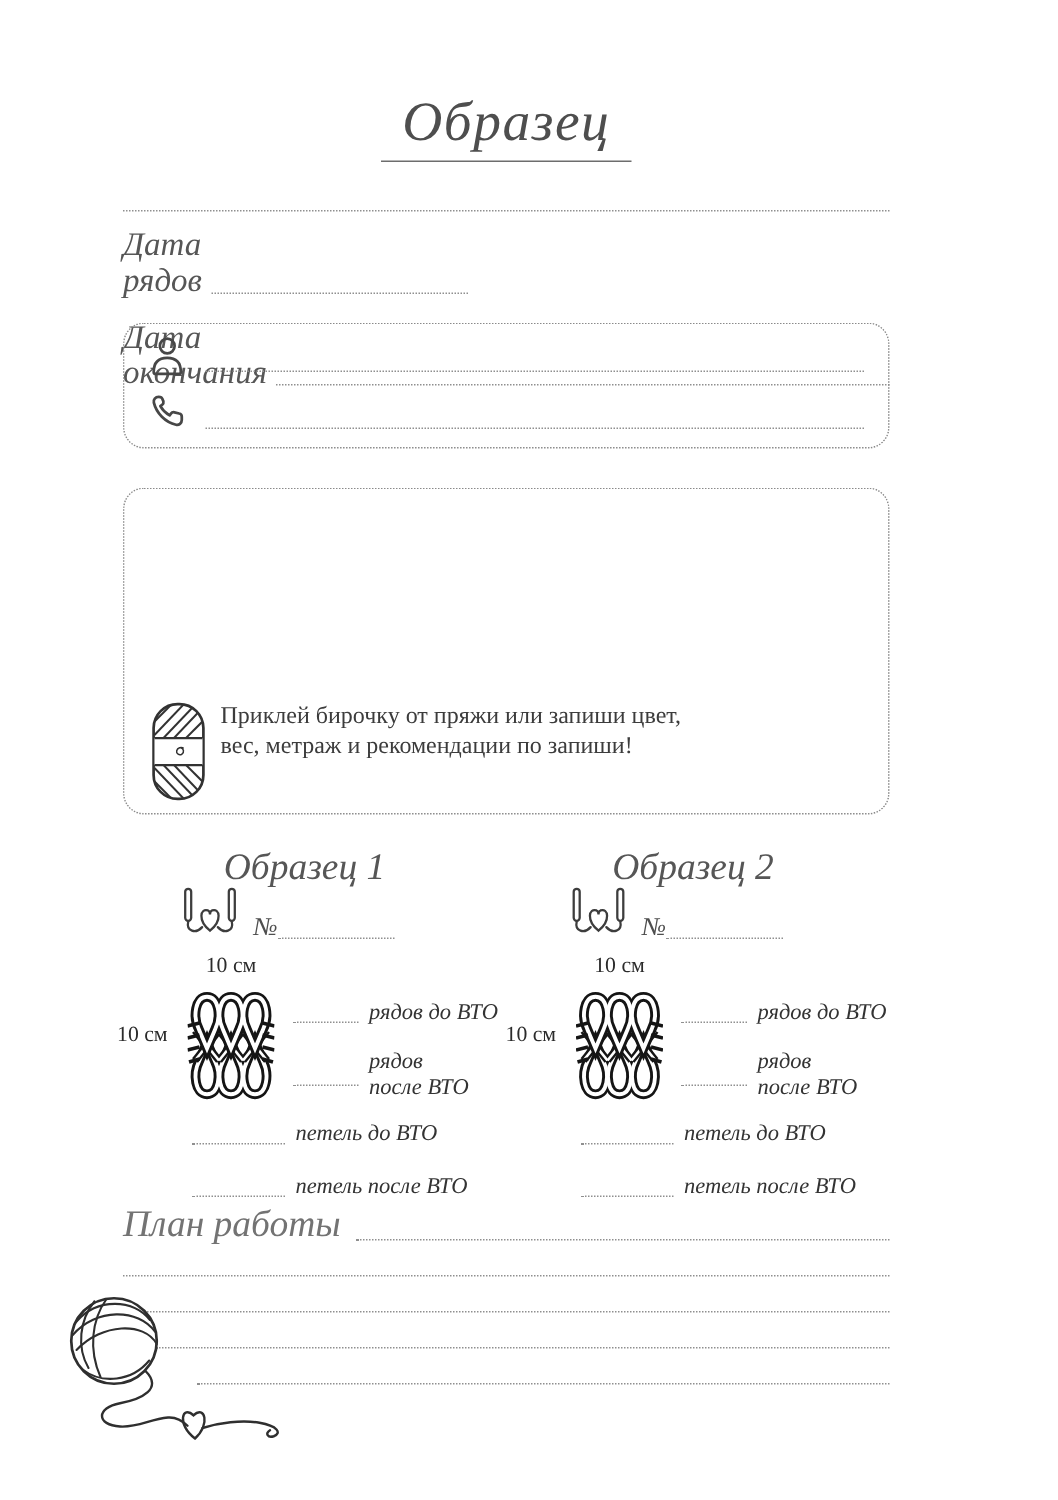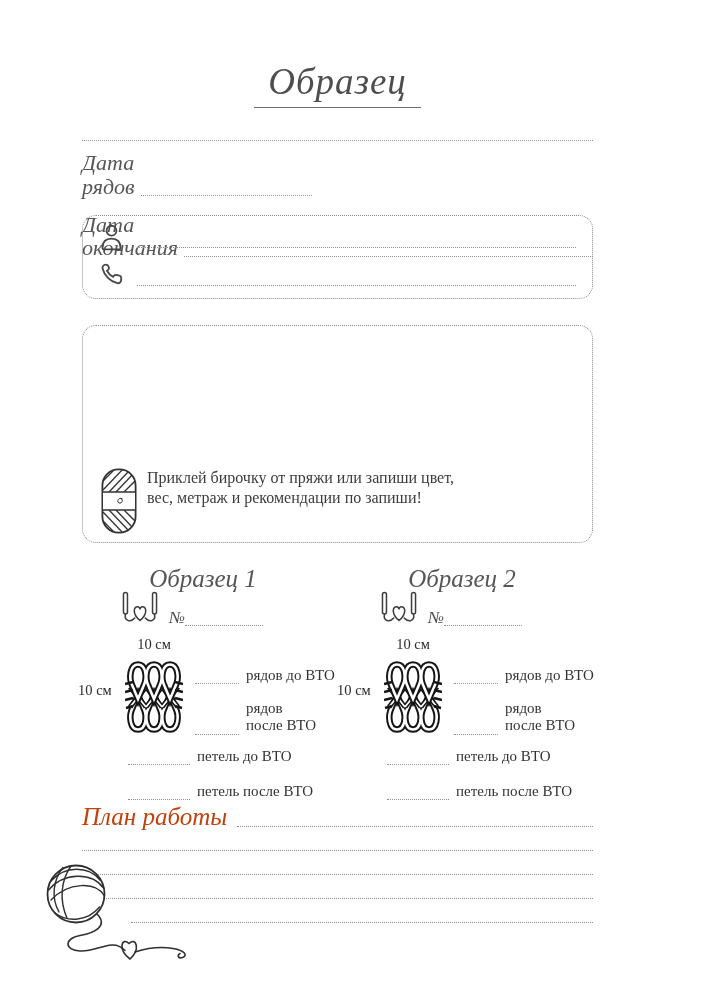--- a/index.html
+++ b/index.html
@@ -84,31 +84,31 @@
     font-style:italic; font-size:17px; color:#4e4e4e;
     margin-left:8px; margin-bottom:1px;
   }
   .s-num-row .dotfill { width:78px; margin-bottom:3px; }
   .s-w-label {
     position:absolute; top:71px; left:50px; width:58px;
     text-align:center; font-size:14.5px; color:#2b2b2b;
   }
   .s-swatch { position:absolute; top:93px; left:50px; }
   .s-h-label { position:absolute; top:117px; left:3px; font-size:14.5px; color:#2b2b2b; }
-  .grow { position:absolute; display:flex; align-items:flex-end; }
+  .grow { position:absolute; display:flex; align-items:center;font-style:italic; }
   .grow .dotfill { margin-top:9px; }
   .g-lbl { margin-left:7px; font-size:15px; line-height:1.15; color:#333; white-space:nowrap; }
   .g-r1 { top:102px; left:120px; } .g-r1 .dotfill { width:44px; }
   .g-r2 { top:135px; left:120px; } .g-r2 .dotfill { width:44px; }
   .g-r3 { top:183px; left:53px;  } .g-r3 .dotfill { width:62px; }
   .g-r4 { top:210px; left:53px;margin-top:8px;  } .g-r4 .dotfill { width:62px; }
 
   
   .plan-row { top:803px; left:82px; width:511px; display:flex; align-items:flex-end; }
-  .plan-label { font-style:italic; font-size:25px; color:#c2410c; white-space:nowrap; }
+  .plan-label { font-style:italic; font-size:25px; color:#737373; white-space:nowrap; }
   .plan-row .dotfill { flex:1; margin-left:10px; margin-bottom:4px; }
   .pl1 { top:850px; left:82px;  width:511px; }
   .pl2 { top:874px; left:88px;  width:505px; }
   .pl3 { top:898px; left:103px; width:490px; }
   .pl4 { top:922px; left:131px; width:462px; }
 
   .ball-wrap { top:856px; left:34px; }
 
   svg { display:block; }
 </style>

